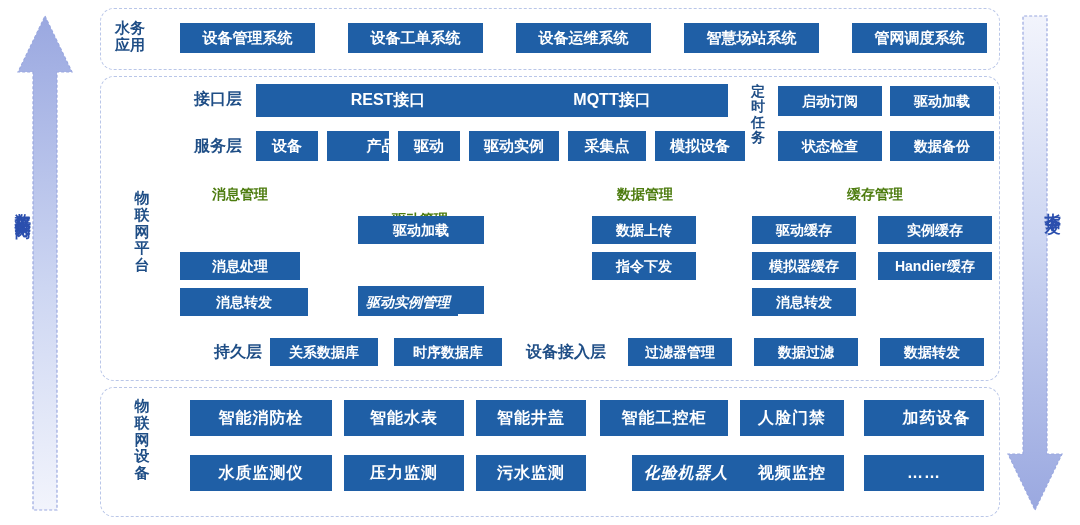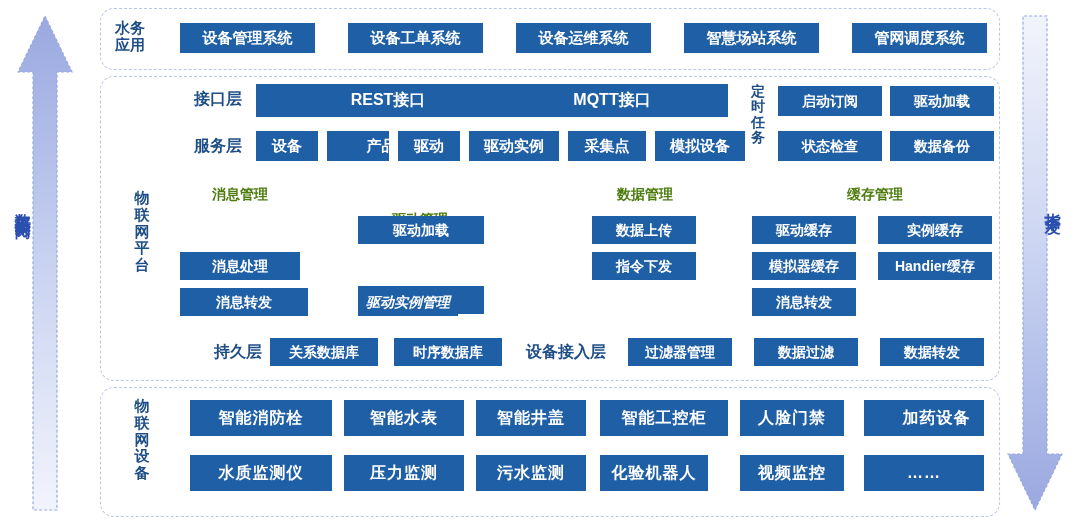--- a/index.html
+++ b/index.html
@@ -209,17 +209,17 @@
   <div class="chip dev-chip" style="left:190px;top:400px;width:142px;">智能消防栓</div>
   <div class="chip dev-chip" style="left:344px;top:400px;width:120px;">智能水表</div>
   <div class="chip dev-chip" style="left:476px;top:400px;width:110px;">智能井盖</div>
   <div class="chip dev-chip" style="left:600px;top:400px;width:128px;">智能工控柜</div>
   <div class="chip dev-chip" style="left:740px;top:400px;width:104px;">人脸门禁</div>
   <div class="chip dev-chip" style="left:864px;top:400px;width:120px;padding-left:25px;">加药设备</div>
 
   <div class="chip dev-chip" style="left:190px;top:455px;width:142px;">水质监测仪</div>
   <div class="chip dev-chip" style="left:344px;top:455px;width:120px;">压力监测</div>
   <div class="chip dev-chip" style="left:476px;top:455px;width:110px;">污水监测</div>
-  <div class="chip dev-chip" style="left:600px;top:455px;width:108px;">化验机器人</div>
+  <div class="chip dev-chip" style="left:632px;top:455px;width:108px;font-style:italic;">化验机器人</div>
   <div class="chip dev-chip" style="left:740px;top:455px;width:104px;">视频监控</div>
   <div class="chip dev-chip dots" style="left:864px;top:455px;width:120px;">……</div>
 
 </div>
 
 </body></html>

